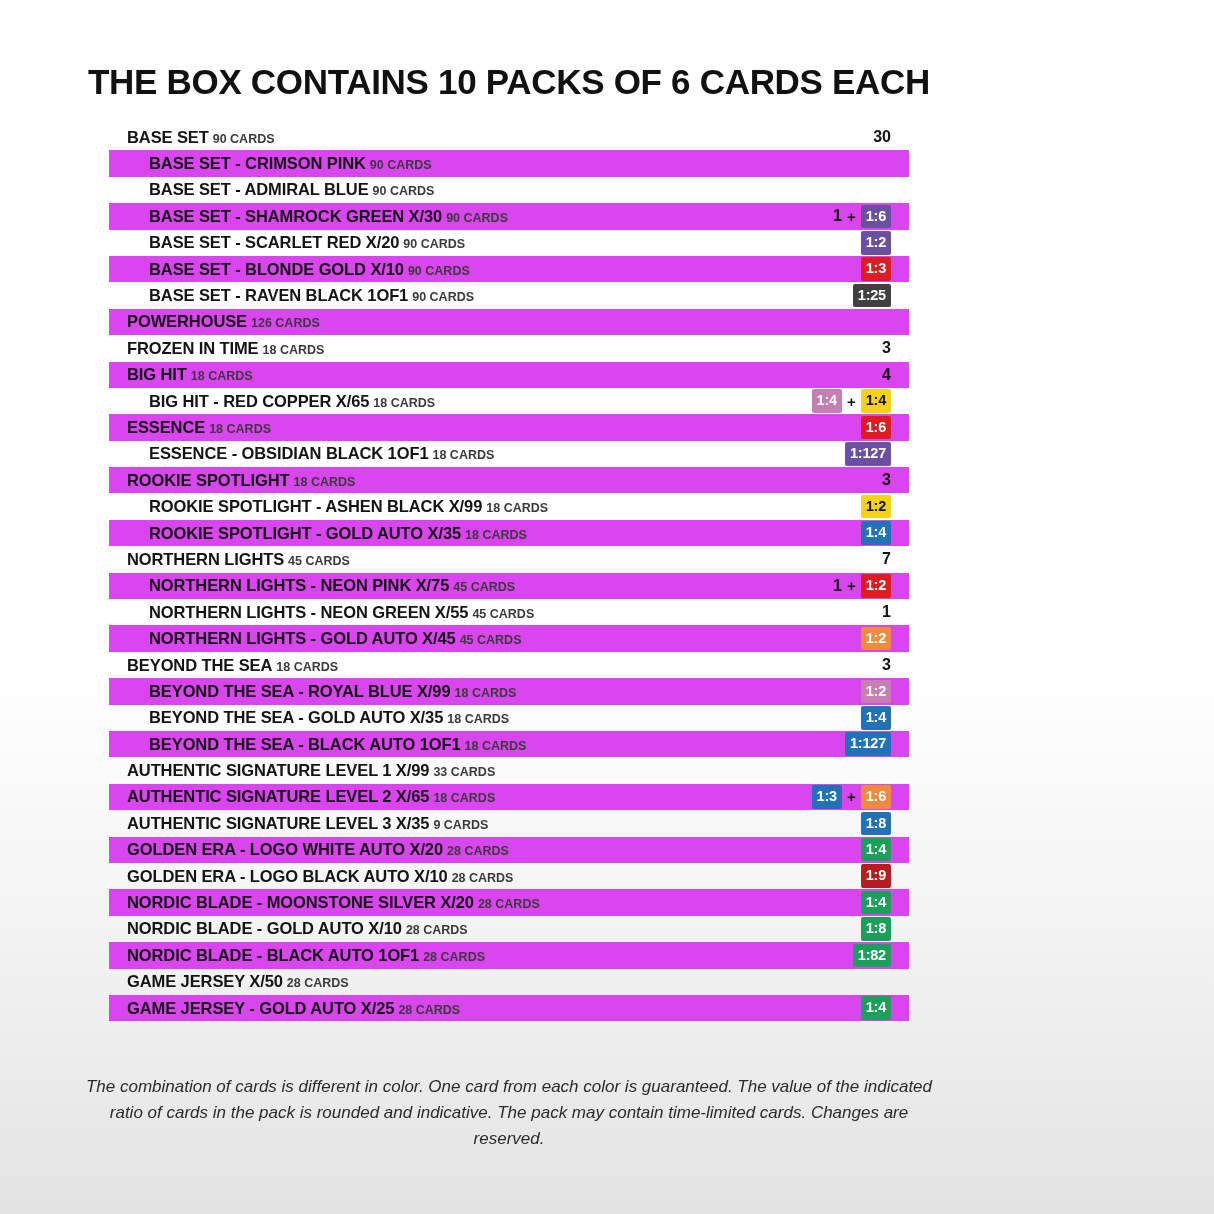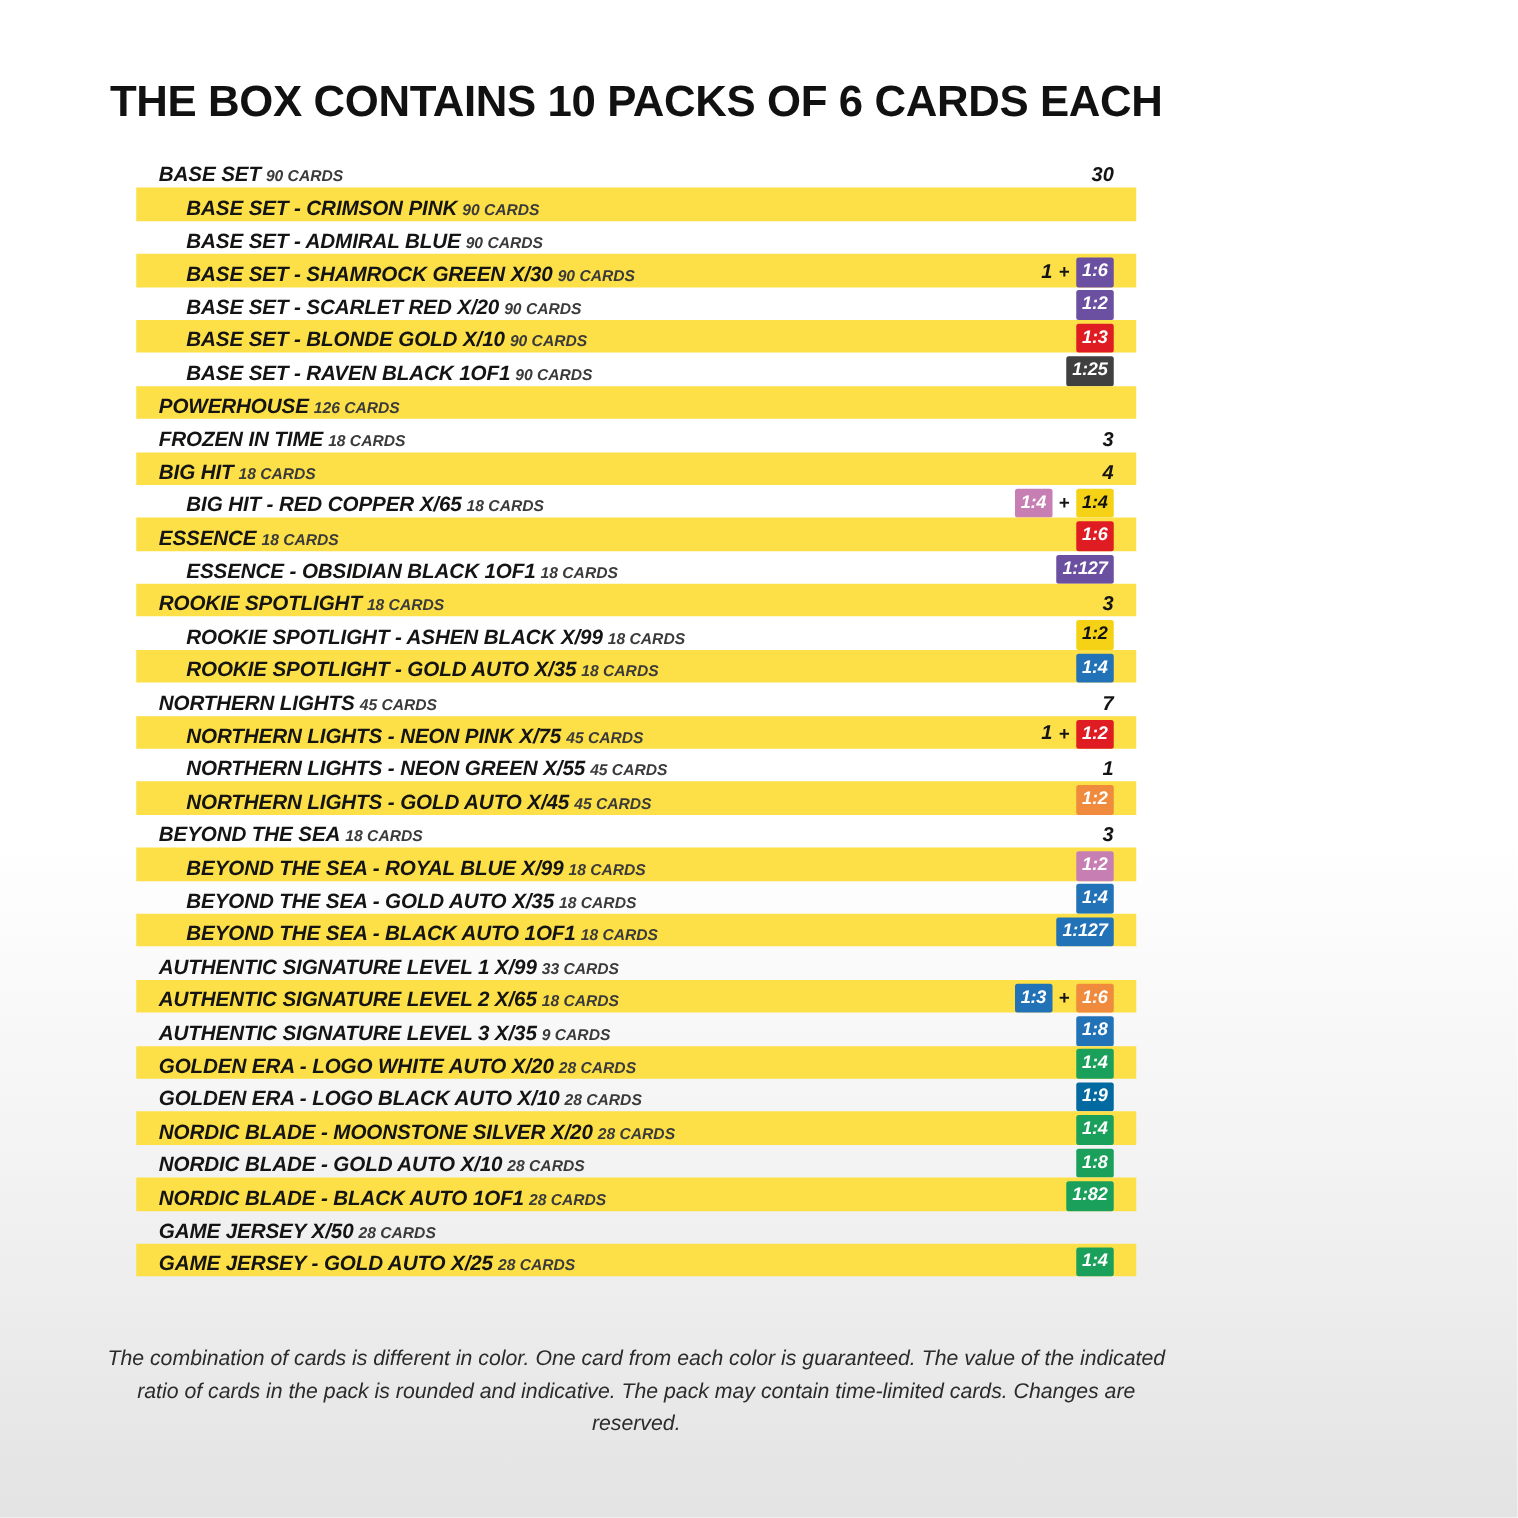--- a/index.html
+++ b/index.html
@@ -29,27 +29,26 @@
     padding-top: 62px;
     color: #111;
     text-transform: uppercase;
   }
   .table {
     margin: 22px auto 0 auto;
     width: 800px;
   }
   .row {
     display: flex;
-    align-items: flex-end;
+    align-items: center;
     height: 26.4px;
     position: relative;
-    font-style: italic;
   }
   .row.shaded {
-    background: #fde047;
+    background: #d946ef;
   }
   .row-label {
     flex: 1 1 auto;
     white-space: nowrap;
     overflow: hidden;
   }
   .lvl0 { padding-left: 18px; }
   .lvl1 { padding-left: 40px; }
   .name {
     font-weight: 700;
@@ -279,21 +278,21 @@
       </div>
       <div class="row shaded">
         <div class="row-label lvl0"><span class="name">GOLDEN ERA - LOGO WHITE AUTO X/20</span><span class="count">28 CARDS</span></div>
         <div class="row-right">
           <span class="chip" style="background: rgb(26, 160, 90);">1:4</span>
         </div>
       </div>
       <div class="row">
         <div class="row-label lvl0"><span class="name">GOLDEN ERA - LOGO BLACK AUTO X/10</span><span class="count">28 CARDS</span></div>
         <div class="row-right">
-          <span class="chip" style="background: #0369a1;">1:9</span>
+          <span class="chip" style="background: #b91c1c;">1:9</span>
         </div>
       </div>
       <div class="row shaded">
         <div class="row-label lvl0"><span class="name">NORDIC BLADE - MOONSTONE SILVER X/20</span><span class="count">28 CARDS</span></div>
         <div class="row-right">
           <span class="chip" style="background: rgb(26, 160, 90);">1:4</span>
         </div>
       </div>
       <div class="row">
         <div class="row-label lvl0"><span class="name">NORDIC BLADE - GOLD AUTO X/10</span><span class="count">28 CARDS</span></div>

